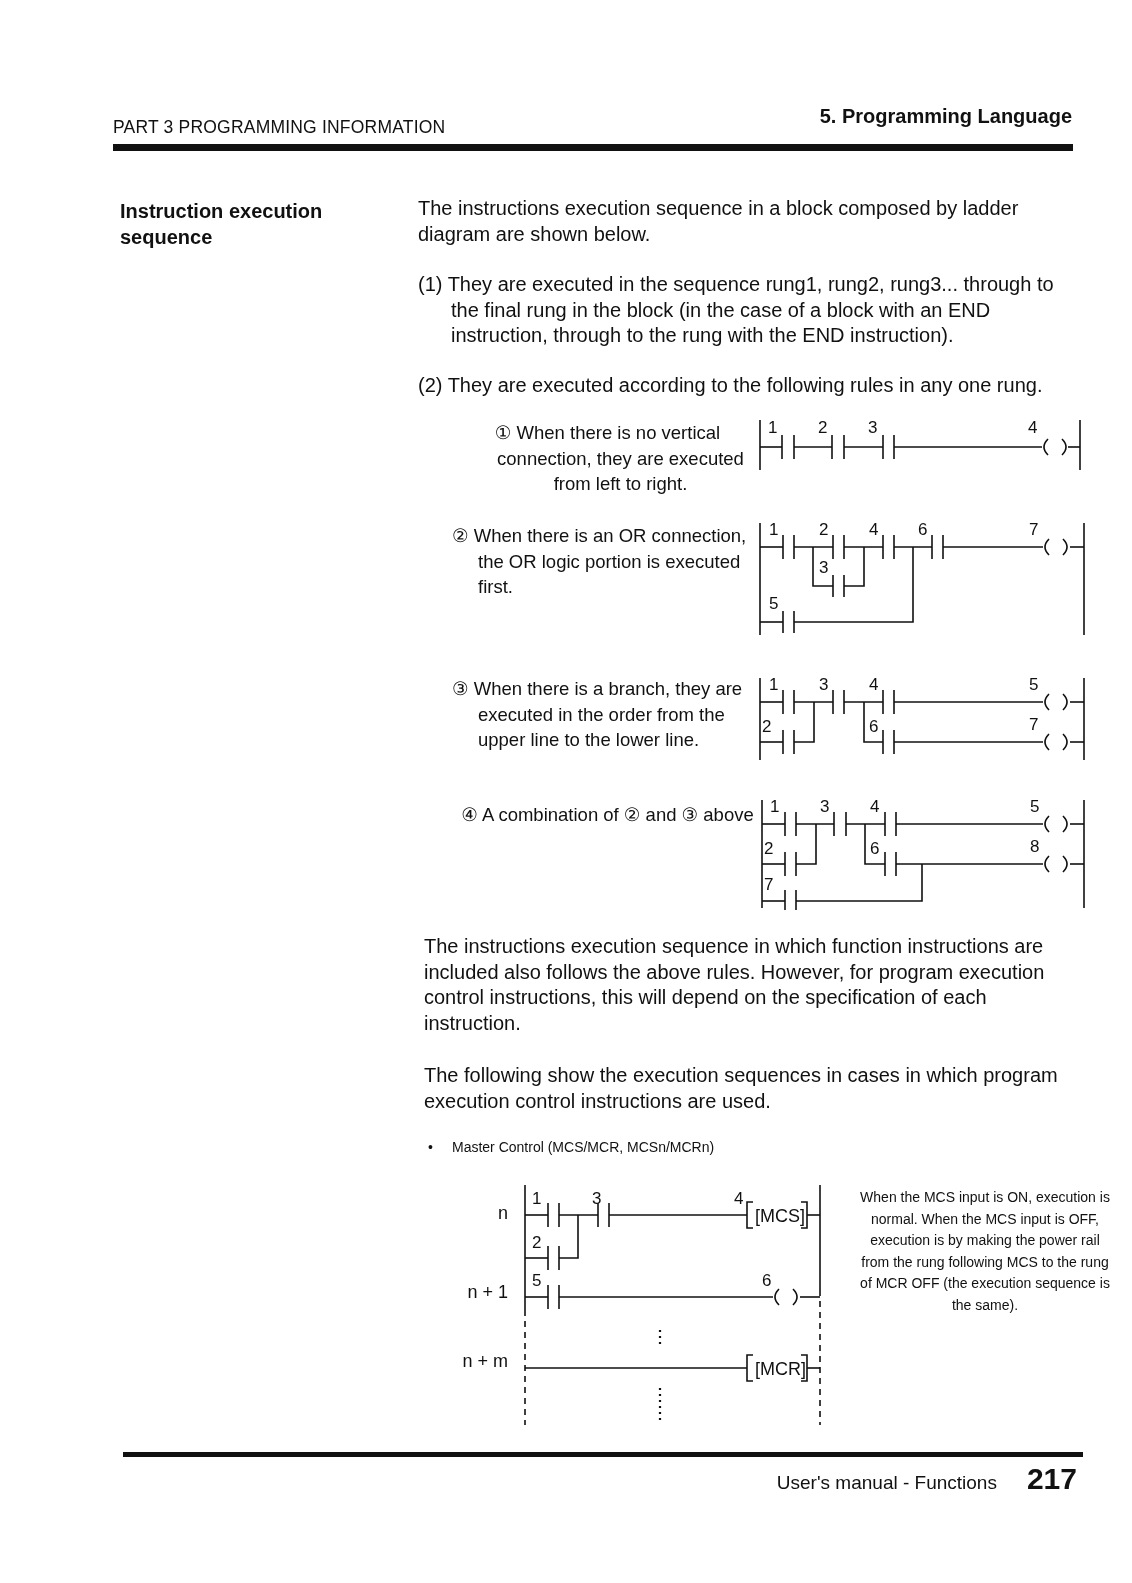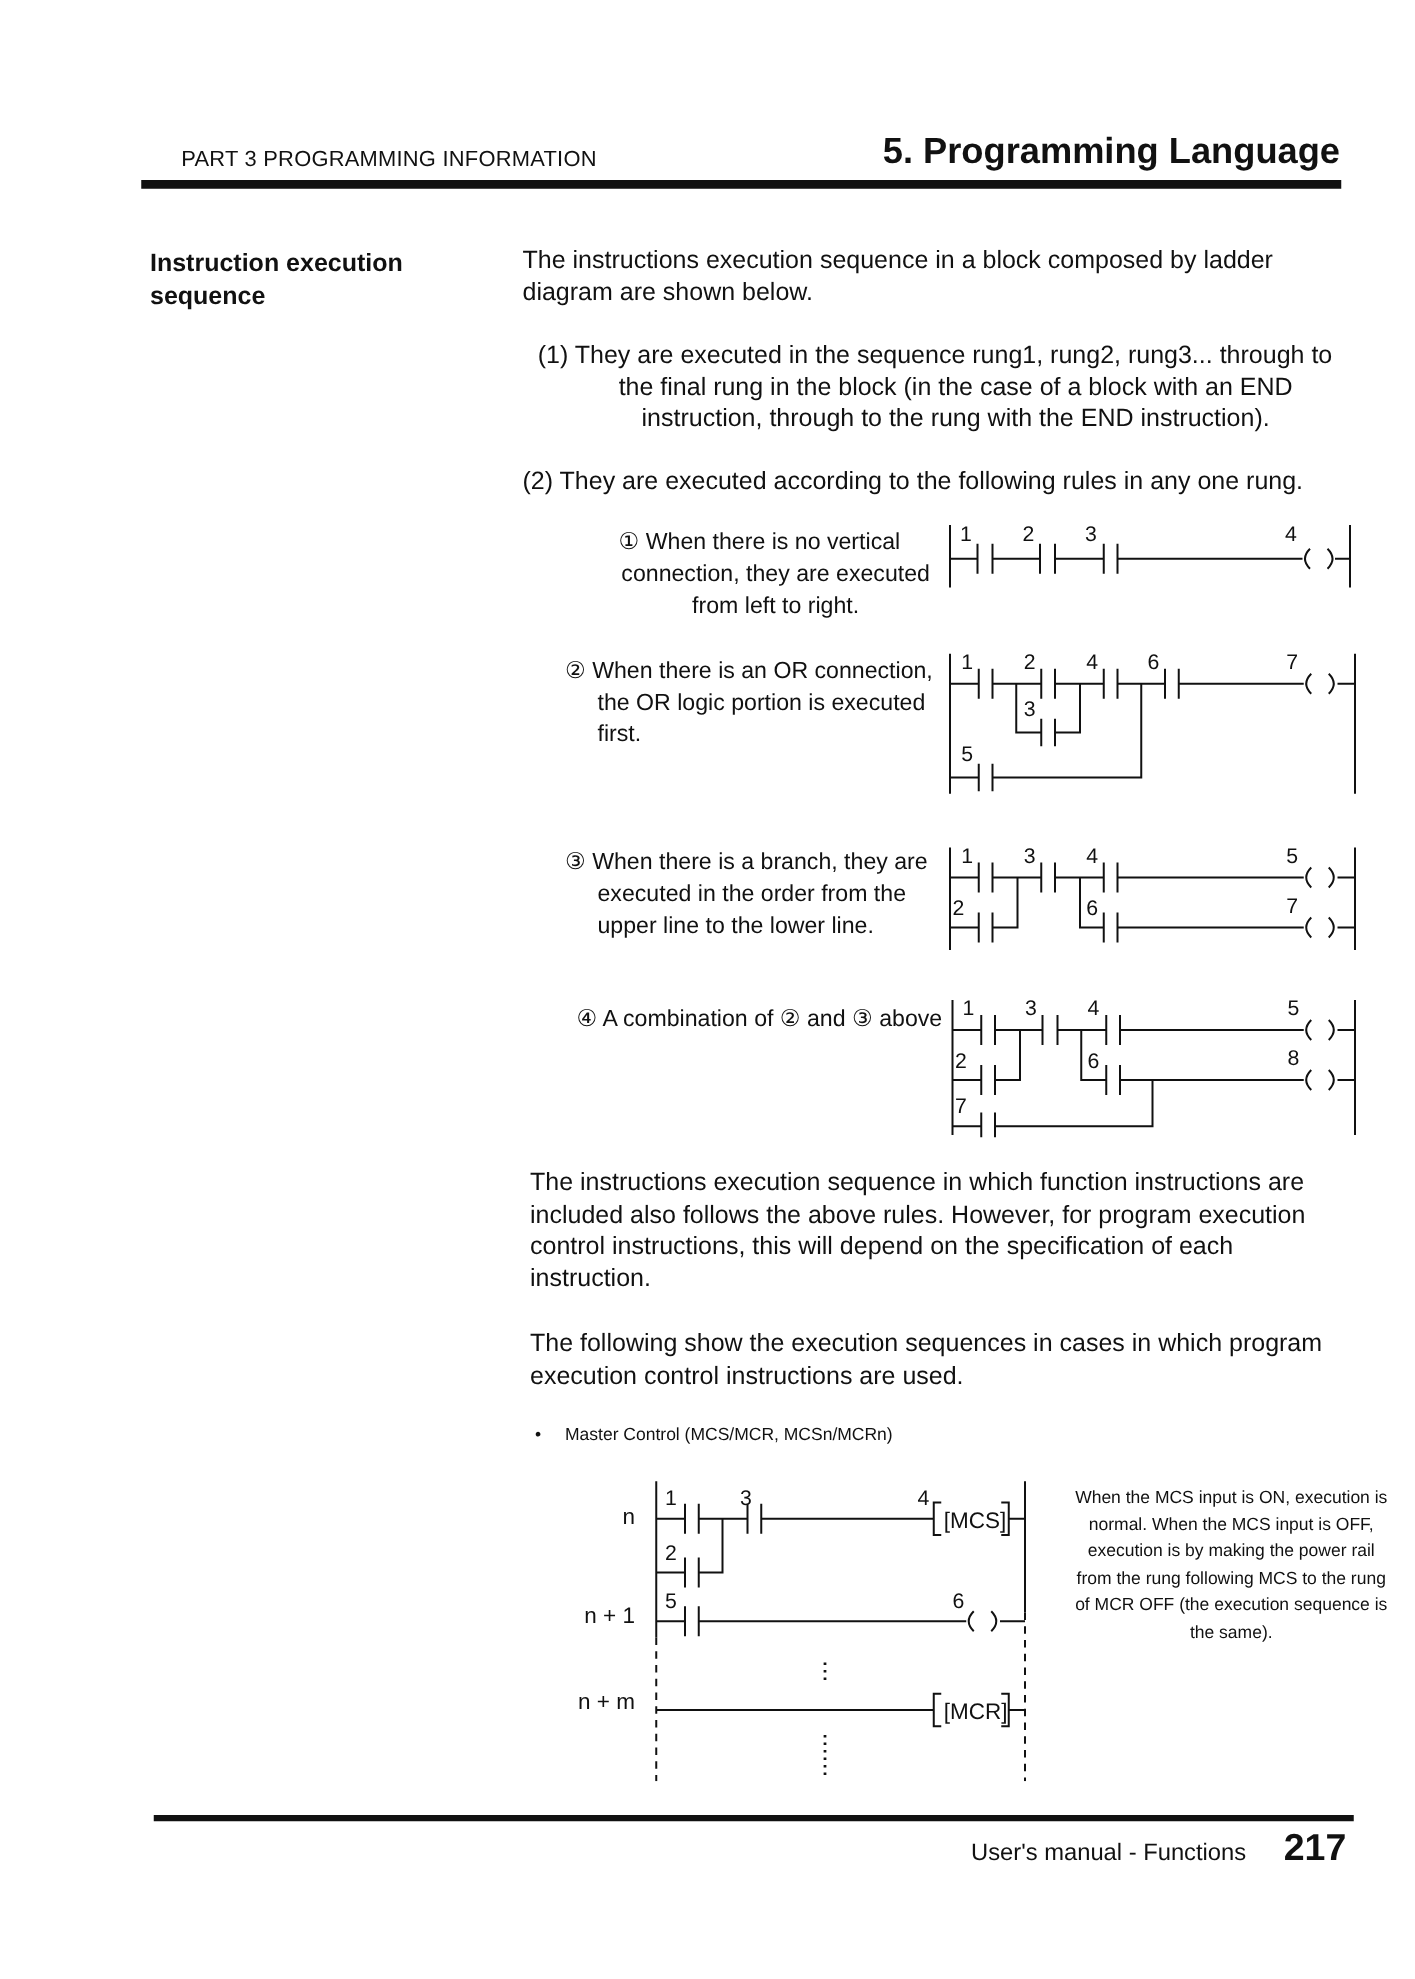--- a/index.html
+++ b/index.html
@@ -1,27 +1,27 @@
 <!DOCTYPE html>
 <html><head>
 <meta charset="utf-8">
 <style>
   html, body { margin: 0; padding: 0; background: #ffffff; }
   body { width: 1132px; height: 1583px; position: relative; overflow: hidden;
          font-family: "Liberation Sans", sans-serif; color: #111; }
   .abs { position: absolute; }
-  .hdr-left { left: 113px; top: 117px; font-size: 17.5px; letter-spacing: 0.2px; margin-left: 32px; }
-  .hdr-right { right: 60px; top: 105px; font-size: 29px; font-weight: bold; }
+  .hdr-left { left: 113px; top: 117px; font-size: 17.5px; letter-spacing: 0.2px; }
+  .hdr-right { right: 60px; top: 105px; font-size: 20px; font-weight: bold; }
   .rule-top { left: 113px; top: 144px; width: 960px; height: 7px; background: #111; }
   .side-title { left: 120px; top: 198px; width: 272px; font-size: 20px;
                 font-weight: bold; line-height: 26px; }
   .para { font-size: 20px; line-height: 25.5px; }
   .p-intro { left: 418px; top: 196px; width: 660px; }
   .p-1 { left: 418px; top: 272px; width: 660px; }
-  .p-1 .indent { display: block; padding-left: 33px; text-indent: -33px; text-align: center; }
+  .p-1 .indent { display: block; padding-left: 33px; text-indent: -33px; }
   .p-2 { left: 418px; top: 373px; width: 680px; }
   .rule-item { left: 452px; width: 285px; font-size: 18.5px; line-height: 25.5px;
                padding-left: 26px; text-indent: -26px; }
   .r1 { top: 420px; text-align: center; }
   .r2 { top: 523px; }
   .r3 { top: 676px; }
   .r4 { top: 802px; text-align: center; }
   .p-func { left: 424px; top: 934px; width: 660px; }
   .p-follow { left: 424px; top: 1063px; width: 660px; }
   .bullet { left: 428px; top: 1139px; font-size: 14px; }

